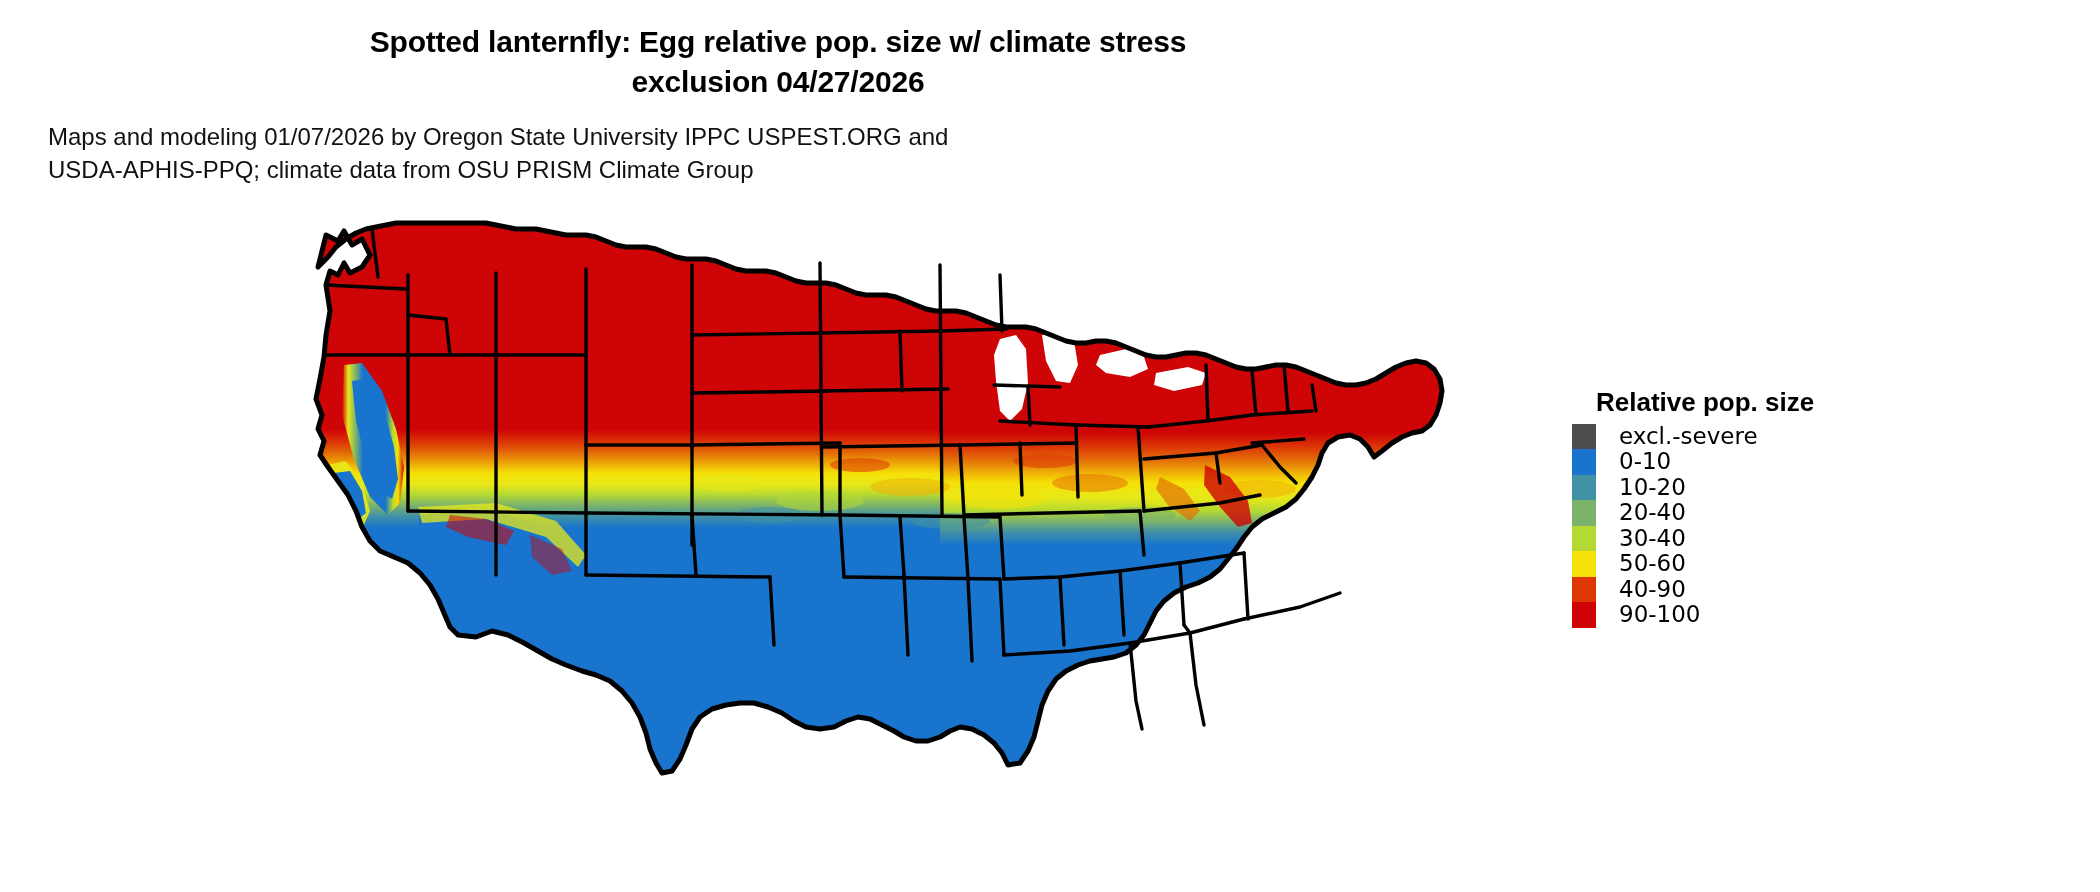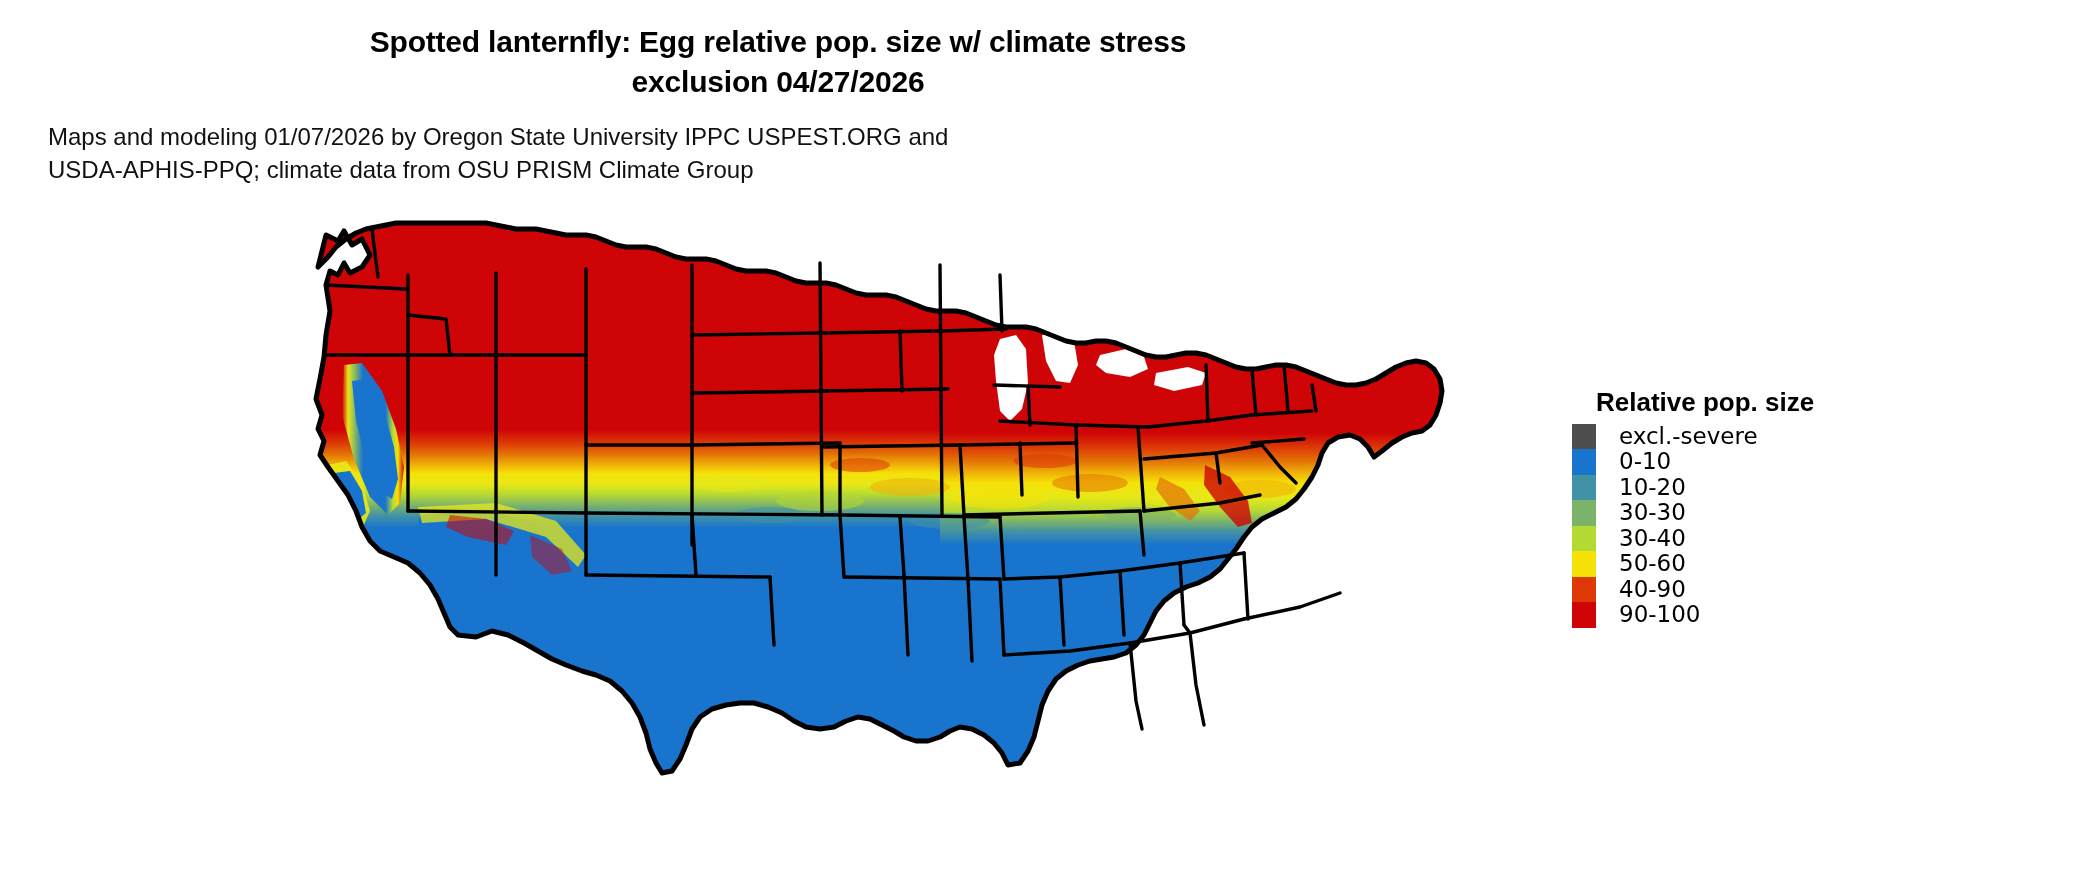--- a/index.html
+++ b/index.html
@@ -356,21 +356,21 @@
         <div class="legend-row">
           <span class="swatch" style="background: rgb(24, 116, 205);"></span>
           <span class="legend-label">0-10</span>
         </div>
         <div class="legend-row">
           <span class="swatch" style="background: rgb(66, 146, 165);"></span>
           <span class="legend-label">10-20</span>
         </div>
         <div class="legend-row">
           <span class="swatch" style="background: rgb(124, 179, 106);"></span>
-          <span class="legend-label">30-30</span>
+          <span class="legend-label">20-40</span>
         </div>
         <div class="legend-row">
           <span class="swatch" style="background: rgb(181, 217, 51);"></span>
           <span class="legend-label">30-40</span>
         </div>
         <div class="legend-row">
           <span class="swatch" style="background: rgb(245, 226, 8);"></span>
           <span class="legend-label">50-60</span>
         </div>
         <div class="legend-row">

